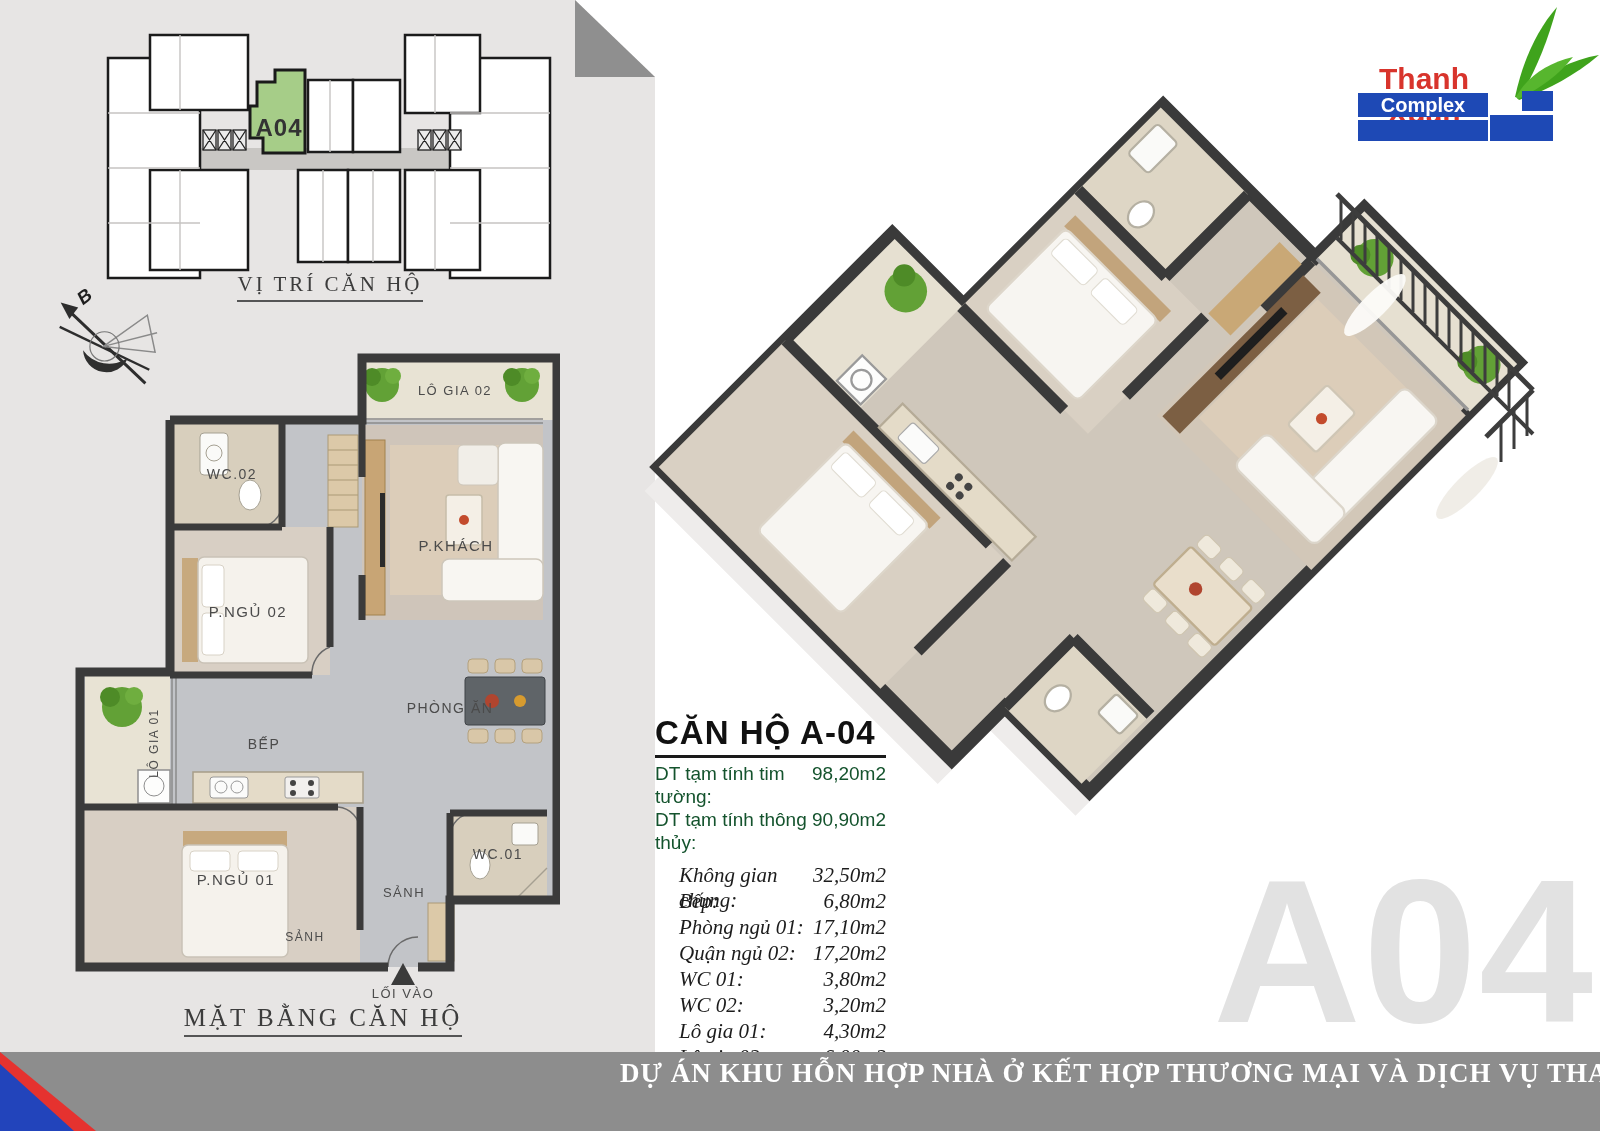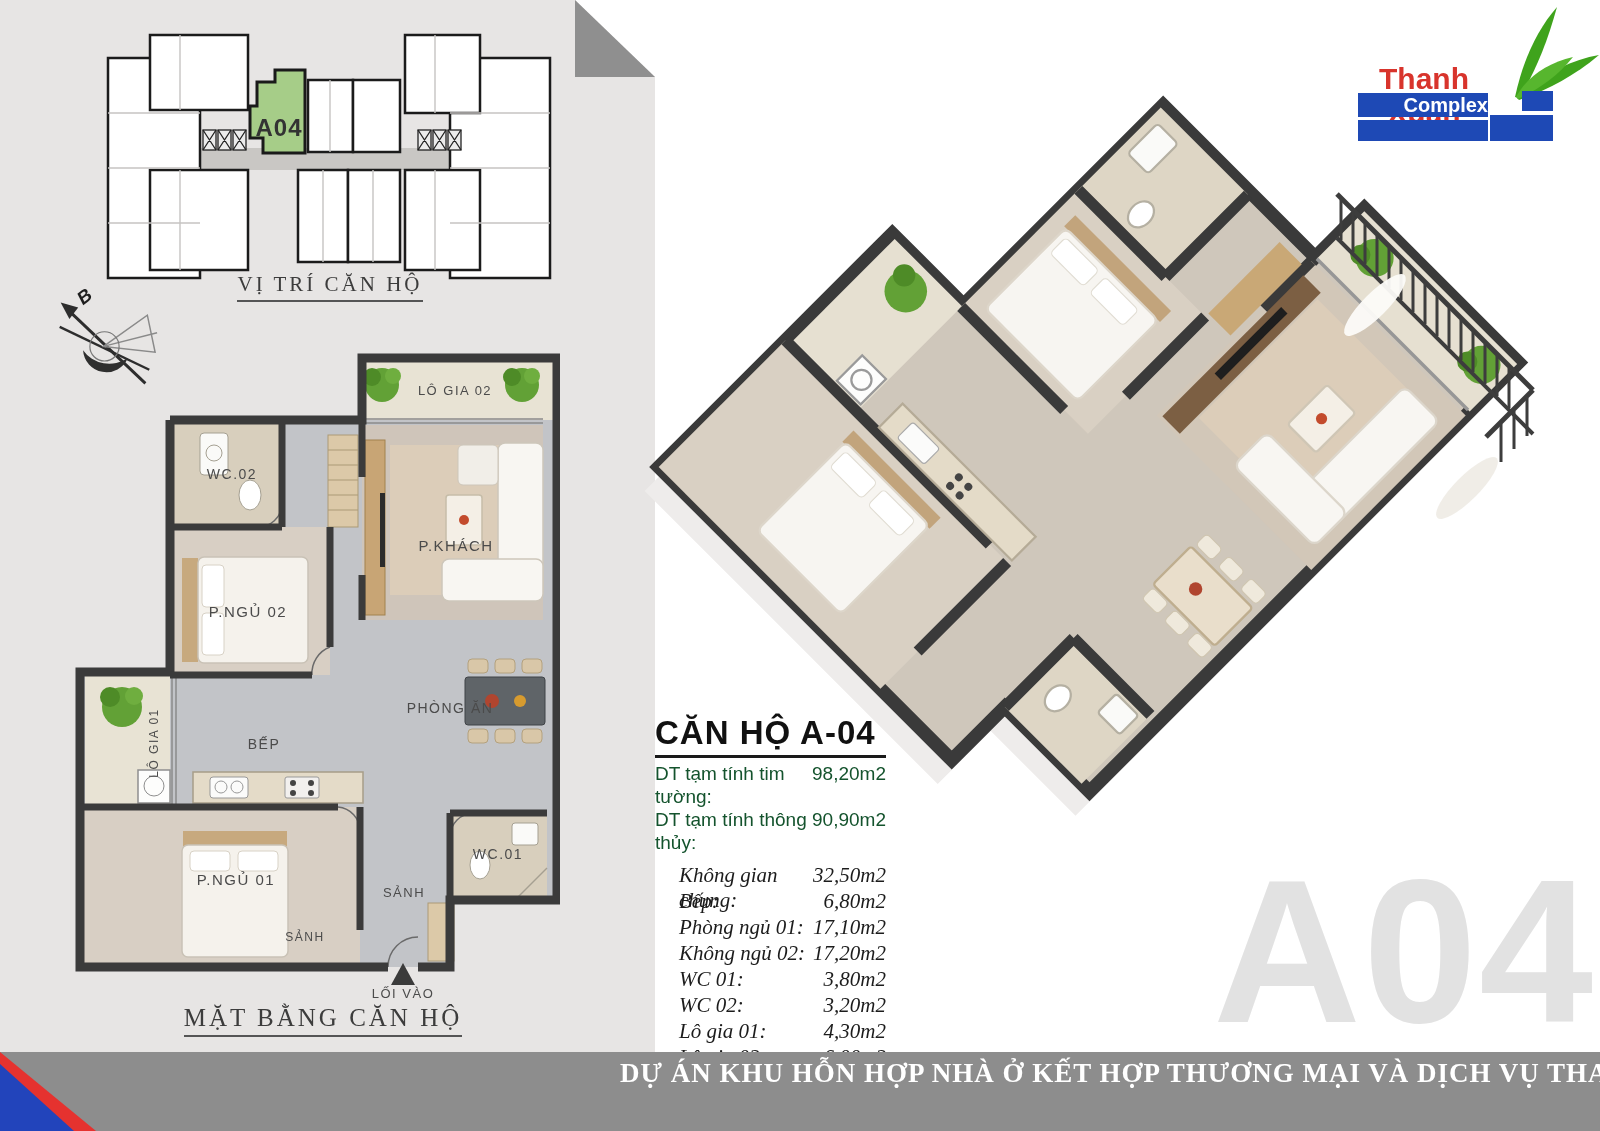--- a/index.html
+++ b/index.html
@@ -311,21 +311,21 @@
     <ellipse cx="827" cy="408" rx="12" ry="42" transform="rotate(45 827 408)" fill="#efece6" opacity="0.95"></ellipse>
   </svg>
 
   <div class="abs" style="left:1350px;top:5px;width:250px;height:150px;">
     <svg class="abs" style="left:95px;top:0px;" width="155" height="95" viewBox="0 0 155 95">
       <path d="M70,92 C78,55 92,25 112,2 C102,38 90,68 74,93 Z" fill="#3fa31c"></path>
       <path d="M72,93 C95,70 125,55 154,50 C128,72 100,86 74,95 Z" fill="#3fa31c"></path>
       <path d="M71,92 C82,72 102,58 128,52 C112,72 92,85 73,94 Z" fill="#57b62e"></path>
     </svg>
     <div class="abs logo-brand" style="left:8px;top:57px;">Thanh Xuan</div>
-    <div class="abs logo-bar" style="left:8px;top:88px;width:130px;height:24px;justify-content:flex-end;">
+    <div class="abs logo-bar" style="left:8px;top:88px;width:130px;height:24px;">
       <span>Complex</span>
     </div>
     <div class="abs" style="left:8px;top:115px;width:130px;height:21px;background:#1e49b5;"></div>
     <div class="abs" style="left:172px;top:86px;width:31px;height:20px;background:#1e49b5;"></div>
     <div class="abs" style="left:140px;top:110px;width:63px;height:26px;background:#1e49b5;"></div>
   </div>
 
   <div class="abs watermark">A04</div>
 
   <div class="abs info-box">
@@ -347,21 +347,21 @@
         </div>
       <div class="info-row">
           <span>Bếp:</span>
           <span>6,80m2</span>
         </div>
       <div class="info-row">
           <span>Phòng ngủ 01:</span>
           <span>17,10m2</span>
         </div>
       <div class="info-row">
-          <span>Không ngủ 02:</span>
+          <span>Quận ngủ 02:</span>
           <span>17,20m2</span>
         </div>
       <div class="info-row">
           <span>WC 01:</span>
           <span>3,80m2</span>
         </div>
       <div class="info-row">
           <span>WC 02:</span>
           <span>3,20m2</span>
         </div>

